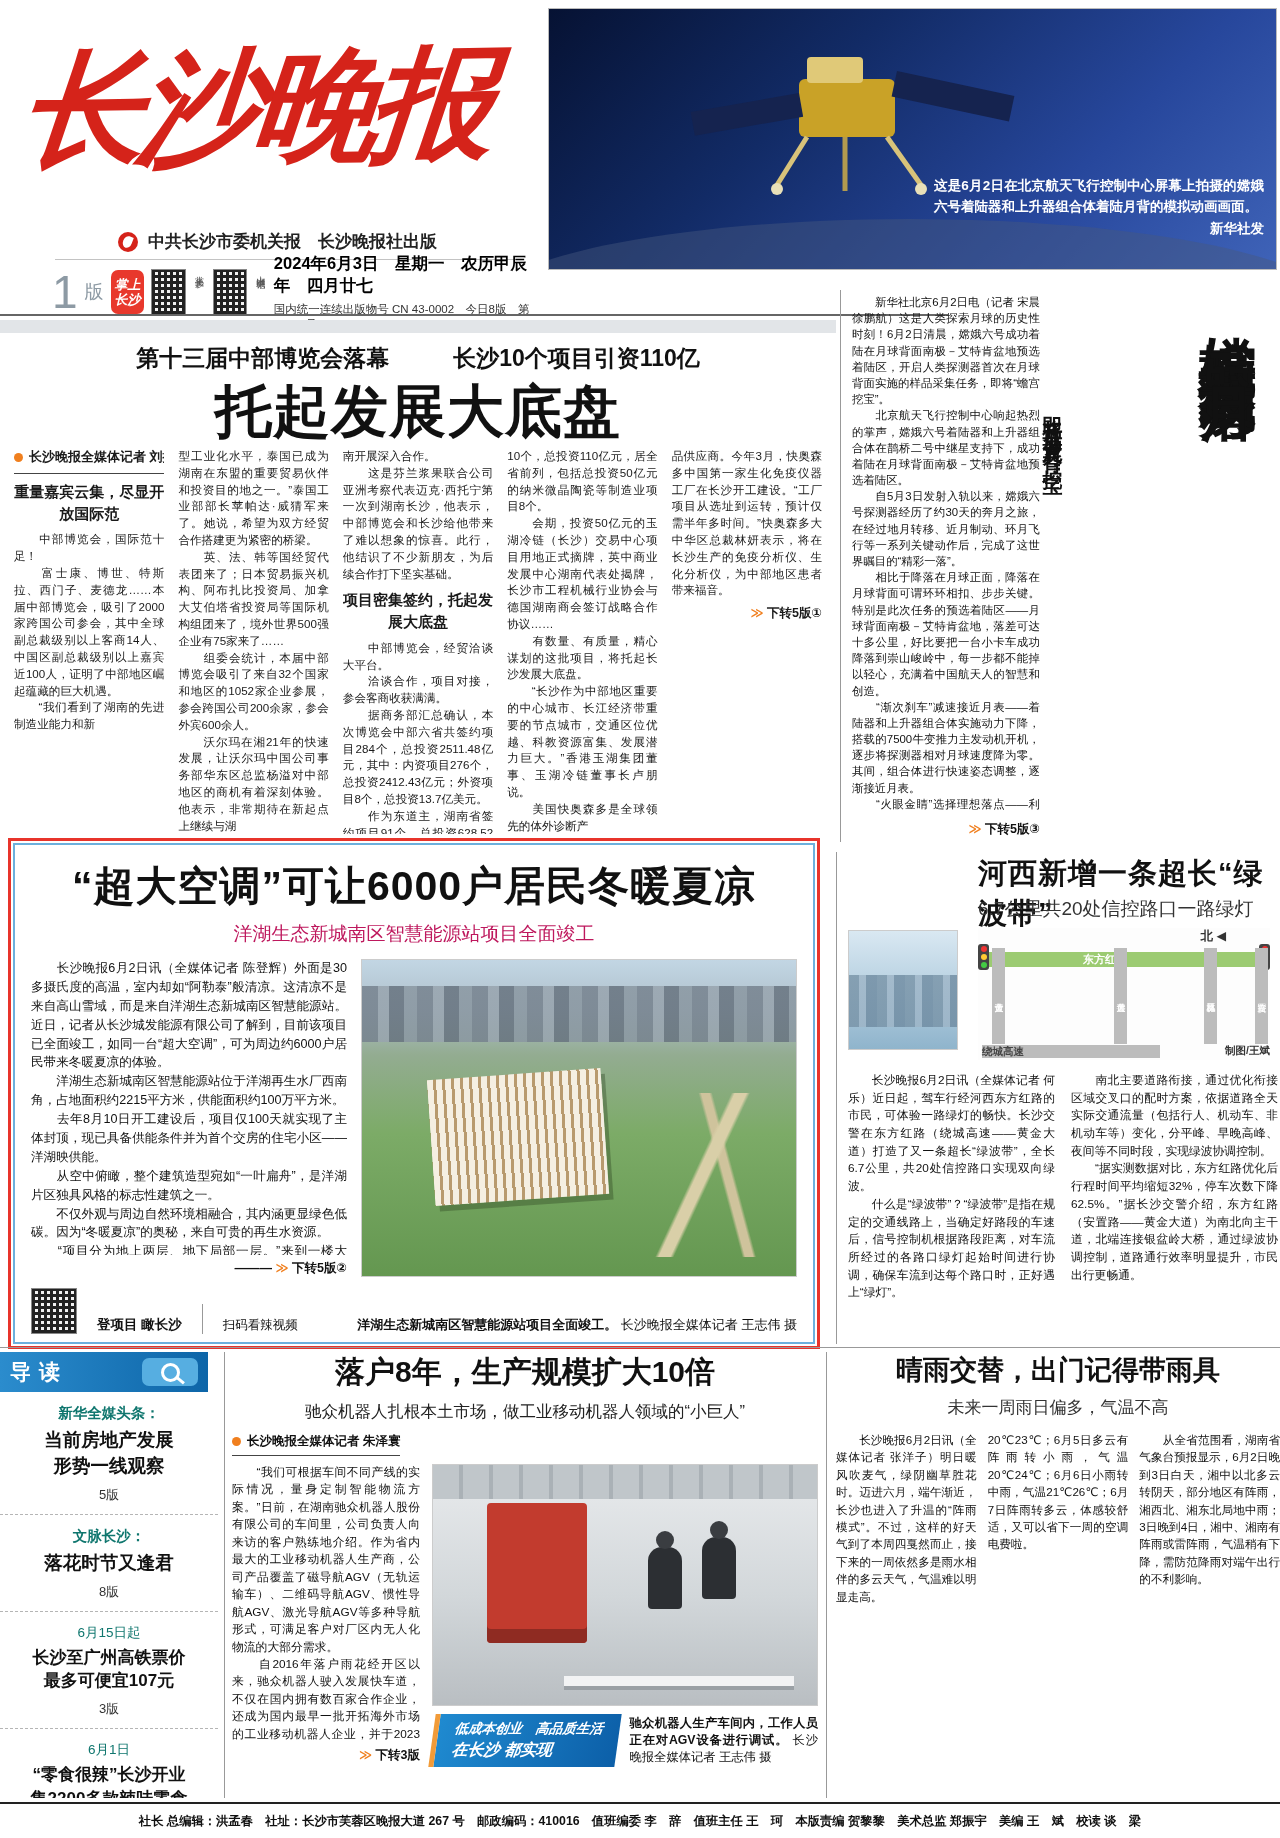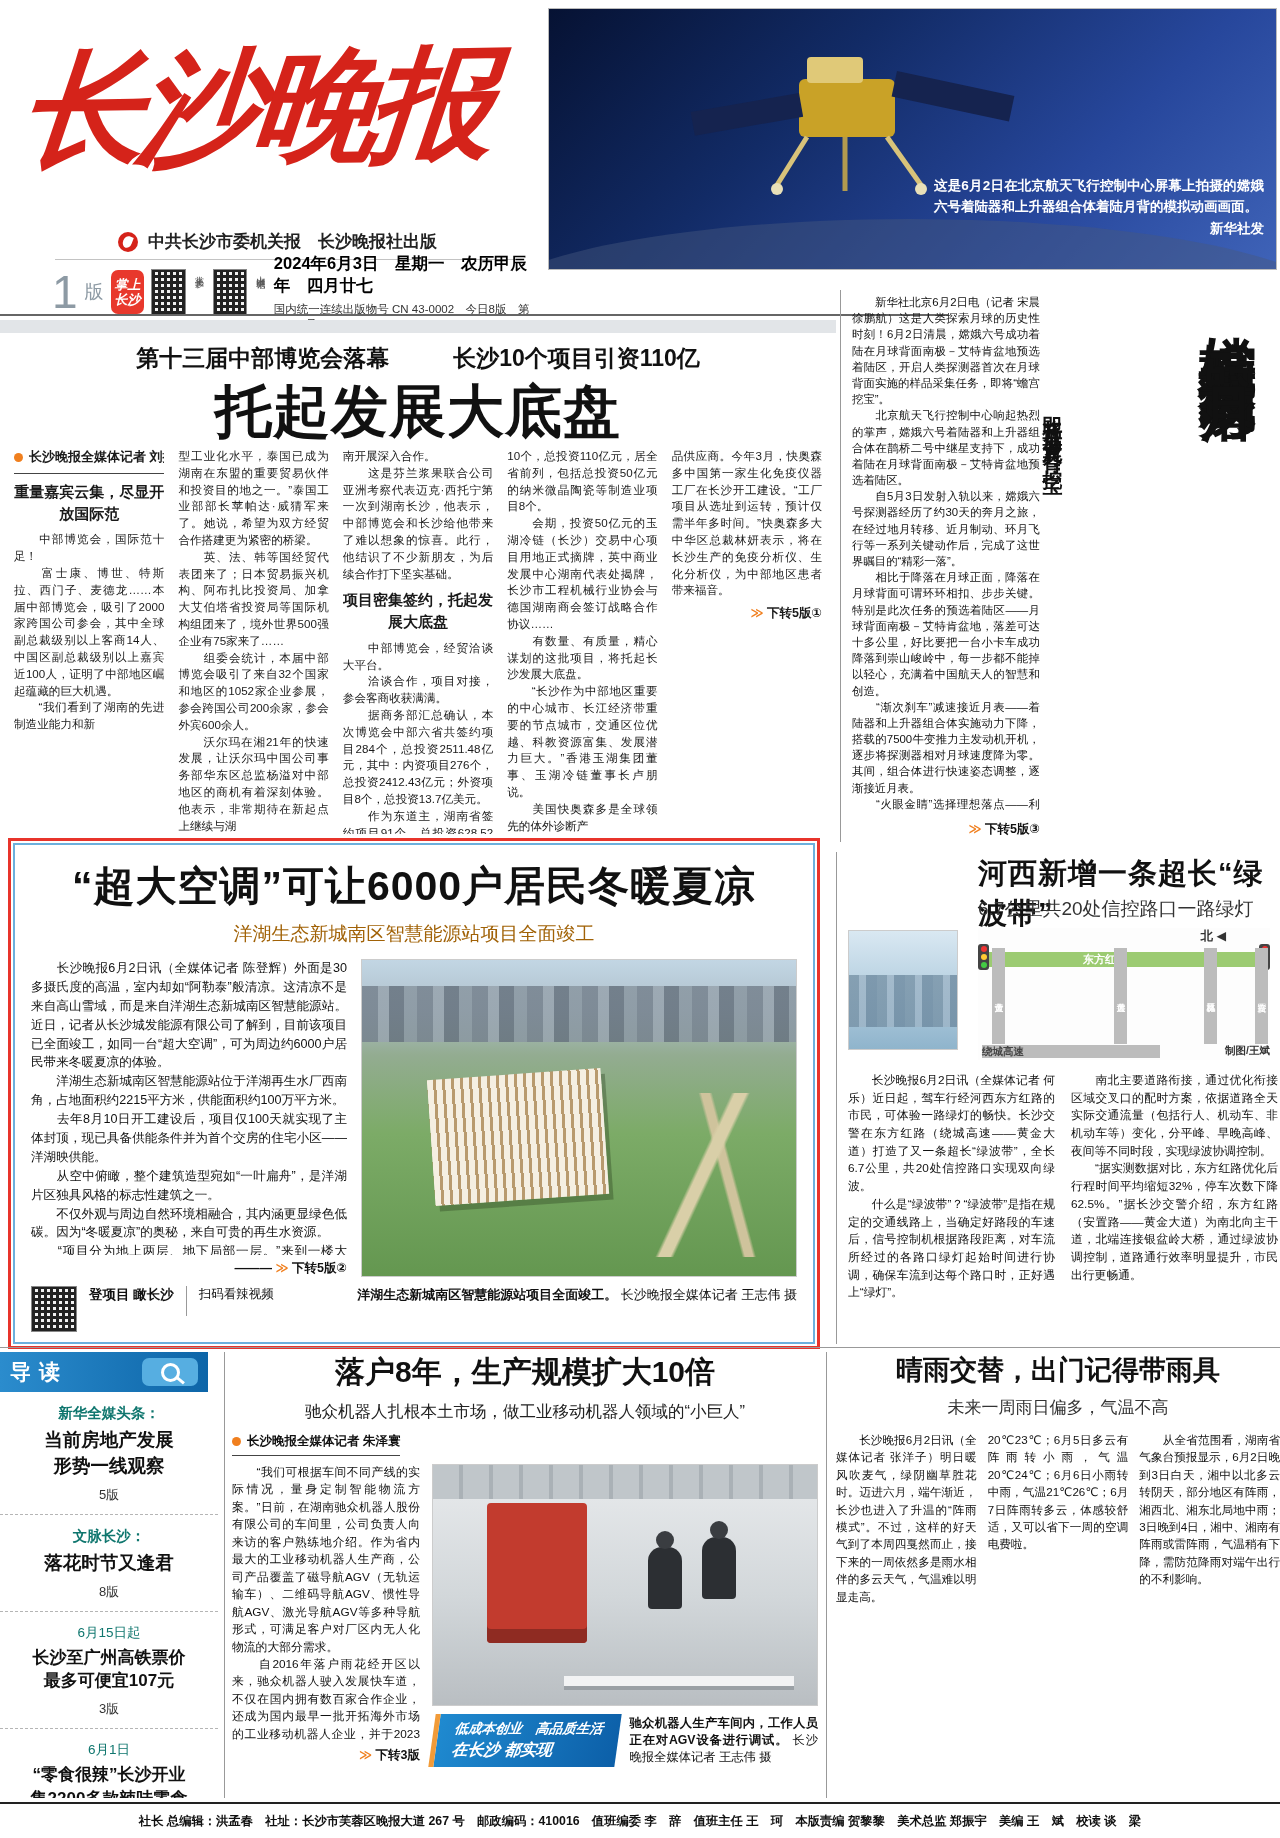--- a/index.html
+++ b/index.html
@@ -48,35 +48,35 @@
   
   .vline{background:#999;width:1px;}
   .moonbody{left:852px;top:294px;width:188px;height:518px;font-size:11.4px;line-height:1.42;overflow:hidden;}
   .moonmarker{left:852px;top:816px;width:188px;}
   .moonsub{left:1040px;top:400px;height:436px;font-size:20px;font-weight:bold;letter-spacing:4px;}
   .moonhead{left:1076px;top:292px;width:198px;height:552px;font-size:58px;font-weight:900;line-height:1.6;letter-spacing:5px;}
   
   .energybox{left:8px;top:838px;width:806px;height:505px;border:3px solid #e8342b;}
   .energyin{position:absolute;inset:2px;border:2px solid #6cb0dd;padding:8px 16px;box-sizing:border-box;}
   .ehead{text-align:center;font-size:41px;font-weight:900;letter-spacing:1px;margin-top:6px;}
-  .esub{text-align:center;font-size:19px;color:#a16207;margin-top:7px;}
+  .esub{text-align:center;font-size:19px;color:#be185d;margin-top:7px;}
   .econtent{display:flex;gap:14px;margin-top:12px;height:318px;}
   .ecol{width:316px;flex:0 0 auto;display:flex;flex-direction:column;}
   .ecoltext{flex:1;overflow:hidden;font-size:12.6px;line-height:1.5;}
   .ephoto{flex:1;position:relative;border:1px solid #ccc;overflow:hidden;
           background:linear-gradient(180deg,#c2d6e4 0%,#aebfc9 16%,#93ac91 30%,#7cab67 55%,#649750 100%);}
   .eskyline{position:absolute;left:0;top:26px;width:100%;height:56px;opacity:.85;
             background:repeating-linear-gradient(90deg,#76828e 0 16px,#98a4ae 16px 27px,#67737f 27px 42px,#8a97a1 42px 55px);}
   .ebuilding{position:absolute;left:16%;top:36%;width:40%;height:40%;background:
              repeating-linear-gradient(90deg,#f5efe2 0 6px,#b89a6e 6px 9px);
              transform:rotate(-4deg);box-shadow:4px 6px 0 rgba(40,60,30,.35);}
   .epath{position:absolute;right:8%;top:42%;width:26%;height:52%;background:
          linear-gradient(115deg,transparent 44%,#d9cfa8 46%,#d9cfa8 52%,transparent 54%),
          linear-gradient(75deg,transparent 60%,#cfc39c 62%,#cfc39c 67%,transparent 69%);}
-  .ecaprow{display:flex;align-items:flex-start;gap:12px;margin-top:9px;height:48px;}
+  .ecaprow{display:flex;align-items:flex-end;gap:20px;margin-top:9px;height:48px;}
   .eqr{width:44px;height:44px;flex:0 0 auto;}
   .eqlabel1{font-size:13.5px;font-weight:900;white-space:nowrap;}
   .evr{width:1px;height:30px;background:#999;}
   .eqlabel2{font-size:12.5px;white-space:nowrap;}
   .ecaption{margin-left:auto;font-size:13px;font-weight:bold;text-align:right;}
   .ecredit{font-weight:normal;}
   
   .gw{left:848px;top:850px;width:430px;height:495px;}
   .gwhead{position:absolute;left:130px;top:4px;width:300px;font-size:29px;font-weight:900;letter-spacing:1px;}
   .gwsub{position:absolute;left:130px;top:46px;width:300px;font-size:19px;color:#333;}

